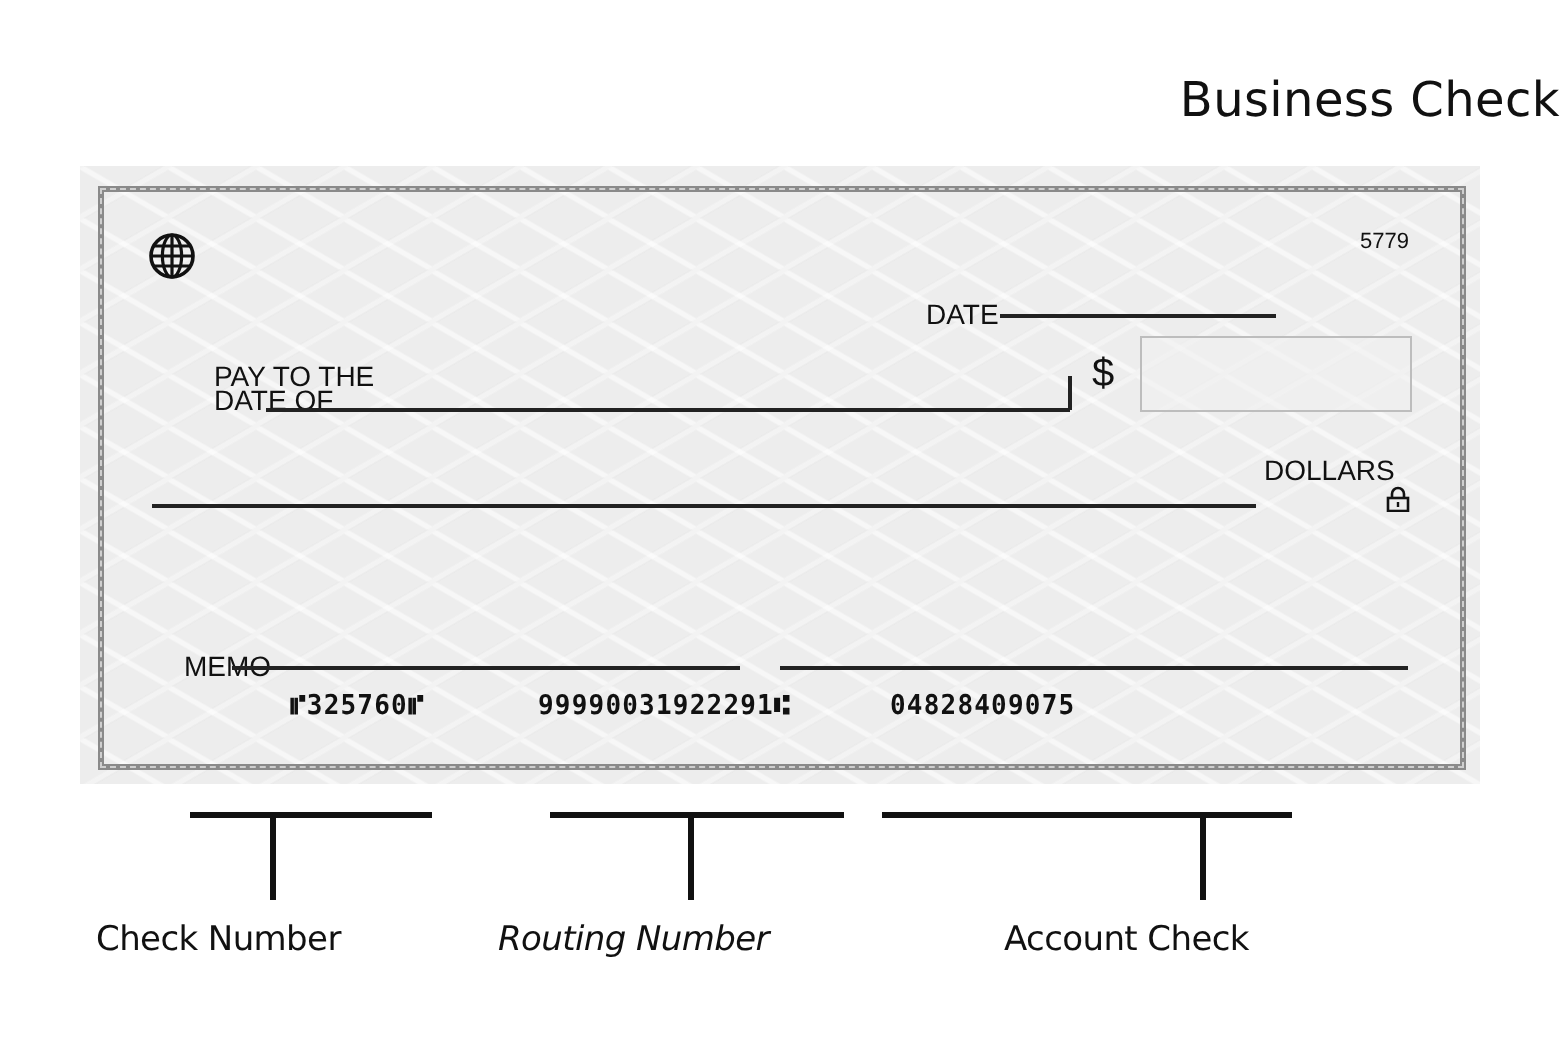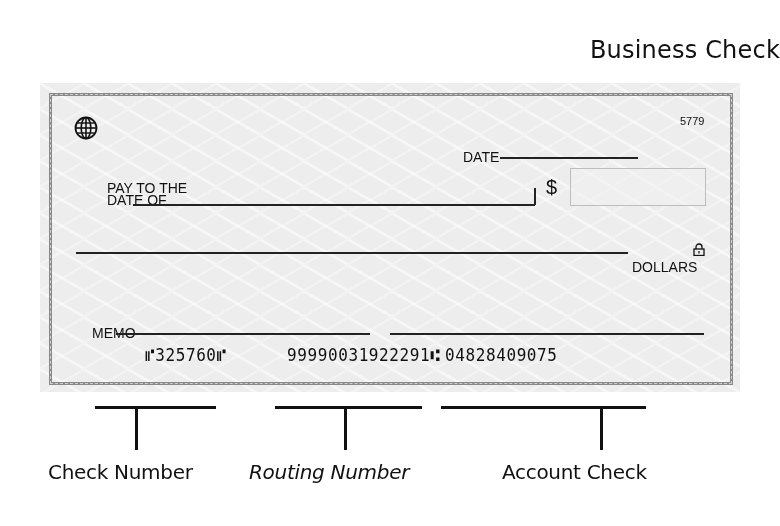--- a/index.html
+++ b/index.html
@@ -33,37 +33,37 @@
   .date-line { left: 500px; top: 157px; width: 138px; }
 
   .pay-label { left: 76px; top: 182px; line-height: 12px; margin-left: 31px; }
   .pay-line { left: 133px; top: 204px; width: 402px; }
   .pay-tick { position: absolute; left: 534px; top: 188px; width: 1.5px; height: 17px; background: #222; }
   .dollar { left: 546px; top: 176px; font-family: "Liberation Sans", sans-serif; font-size: 20px; }
   .amount-box { left: 570px; top: 168px; width: 134px; height: 36px;
     border: 1px solid #bdbdbd; background: rgba(240,240,240,0.6); }
 
   .words-line { left: 76px; top: 252px; width: 552px; }
-  .dollars-label { left: 632px; top: 259px; }
+  .dollars-label { left: 632px; top: 227px; }
   .lock { left: 693px; top: 243px; width: 12px; height: 13px; }
 
   .memo-label { left: 92px; top: 325px; }
   .memo-line { left: 116px; top: 333px; width: 254px; }
   .sig-line { left: 390px; top: 333px; width: 314px; }
 
-  .micr { font-family: "DejaVu Sans Mono", monospace; font-size: 16px; font-weight: normal;
+  .micr { font-family: "DejaVu Sans Mono", monospace; font-size: 13px; font-weight: bold;
           letter-spacing: 0.6px; top: 346px; color: #111; transform: scaleY(1.05); }
   .micr-check { left: 145px; }
-  .micr-routing { left: 287px; }
+  .micr-routing { left: 269px; }
   .micr-account { left: 445px; }
 
   .bracket-h { position: absolute; height: 3px; background: #111; }
   .bracket-v { position: absolute; width: 3px; background: #111; }
   .label { position: absolute; top: 460px; font-family: "DejaVu Sans", sans-serif;
-           font-size: 20px; color: #111; letter-spacing: -0.3px; }
+           font-size: 17px; color: #111; letter-spacing: -0.3px; }
 </style>
 </head>
 <body>
 
 <div class="title">Business Check</div>
 
 <div class="check-bg"></div>
 <div class="frame"></div>
 
 <svg class="abs globe" viewBox="0 0 24 24">

